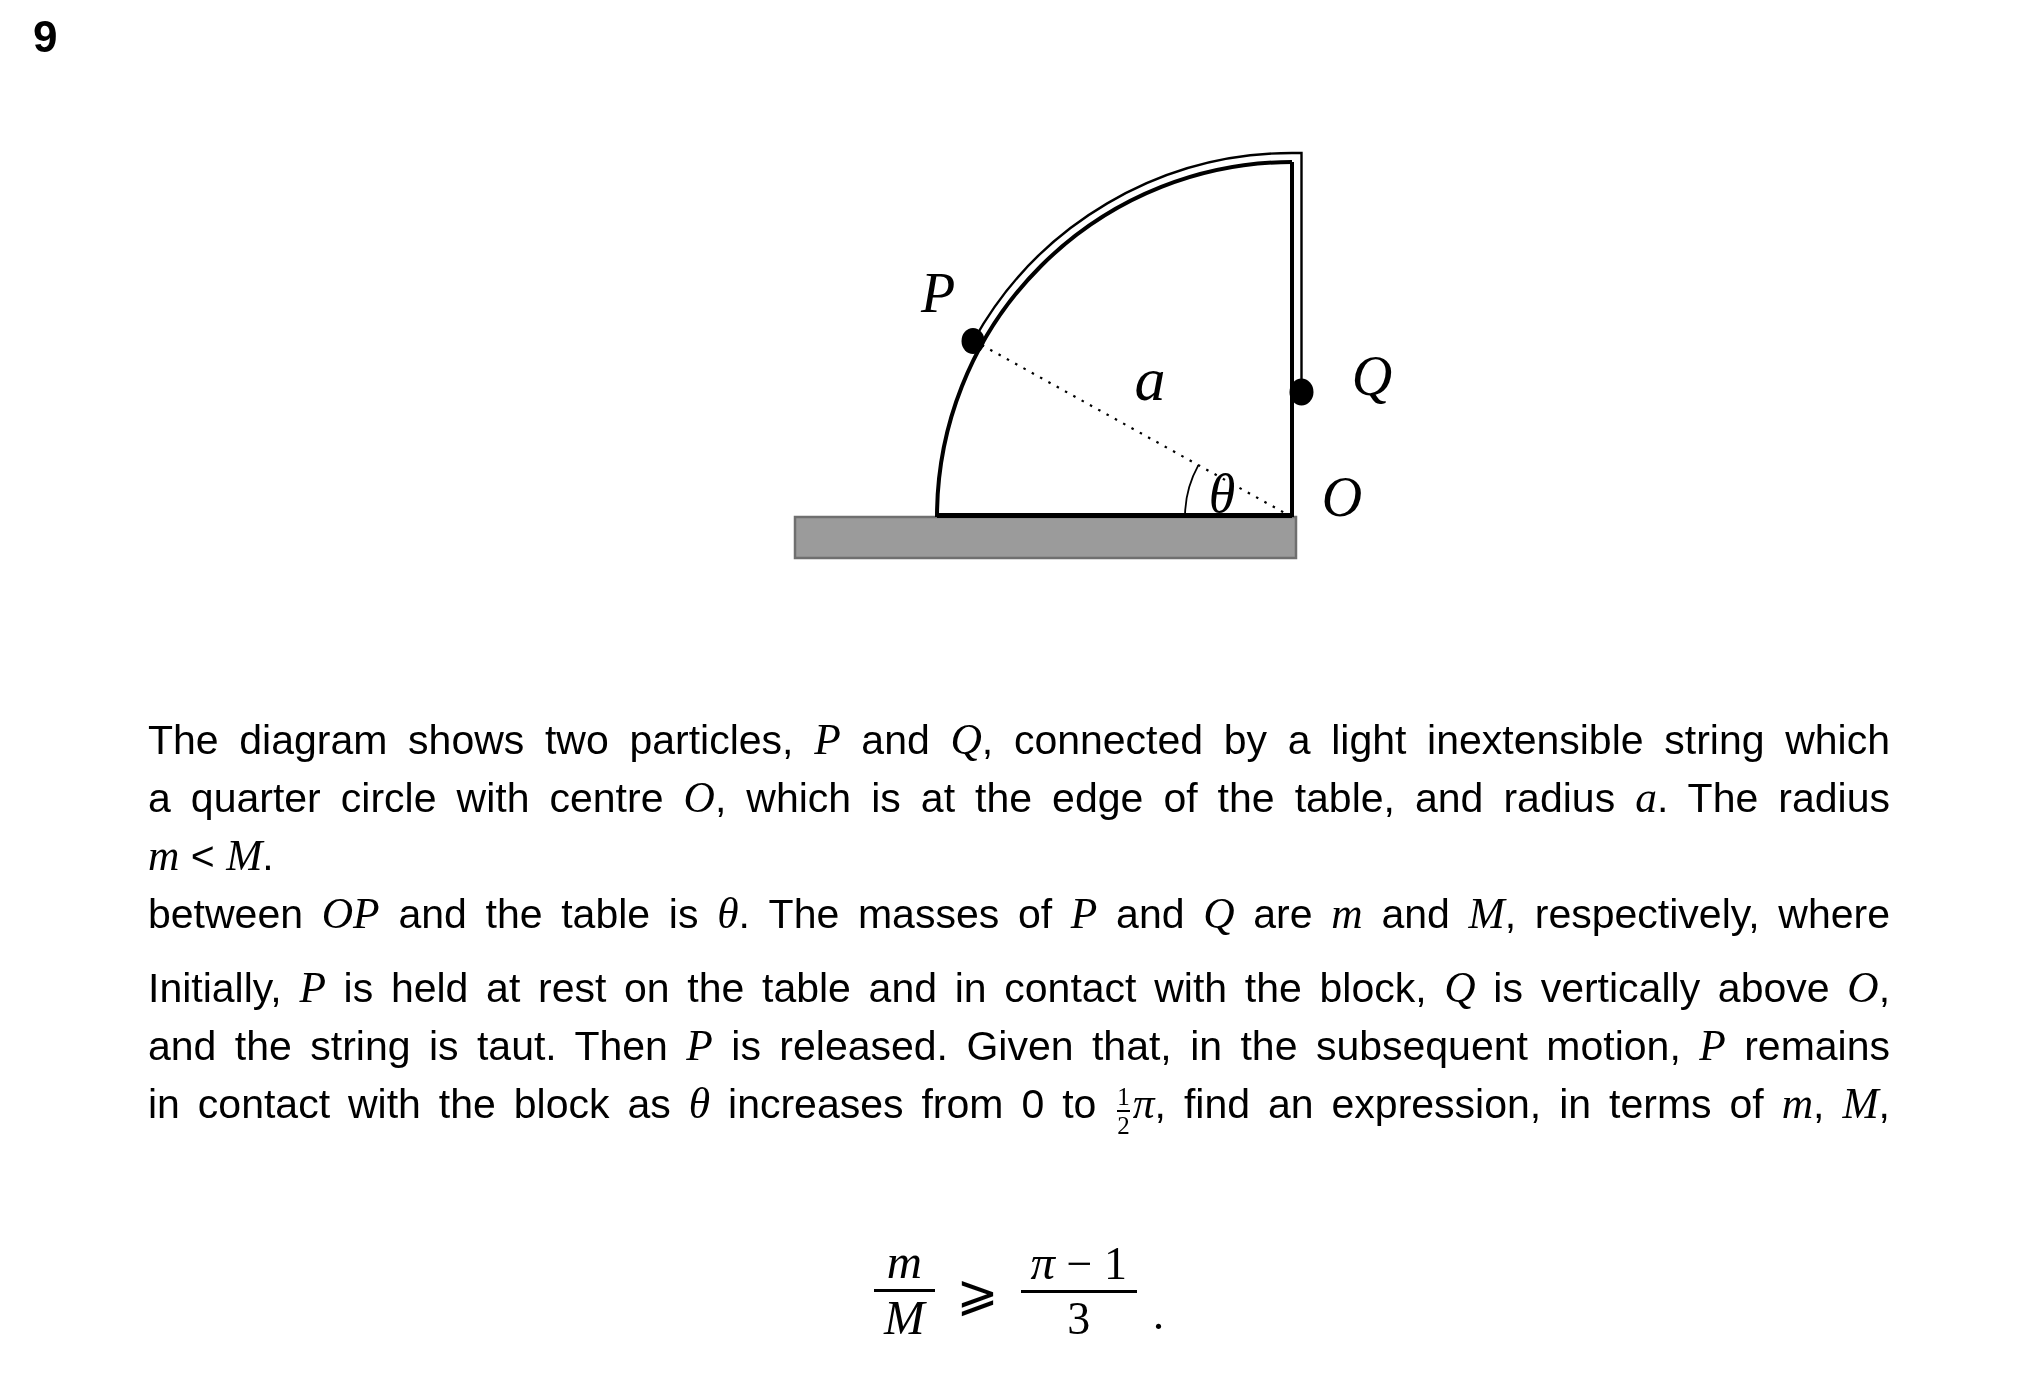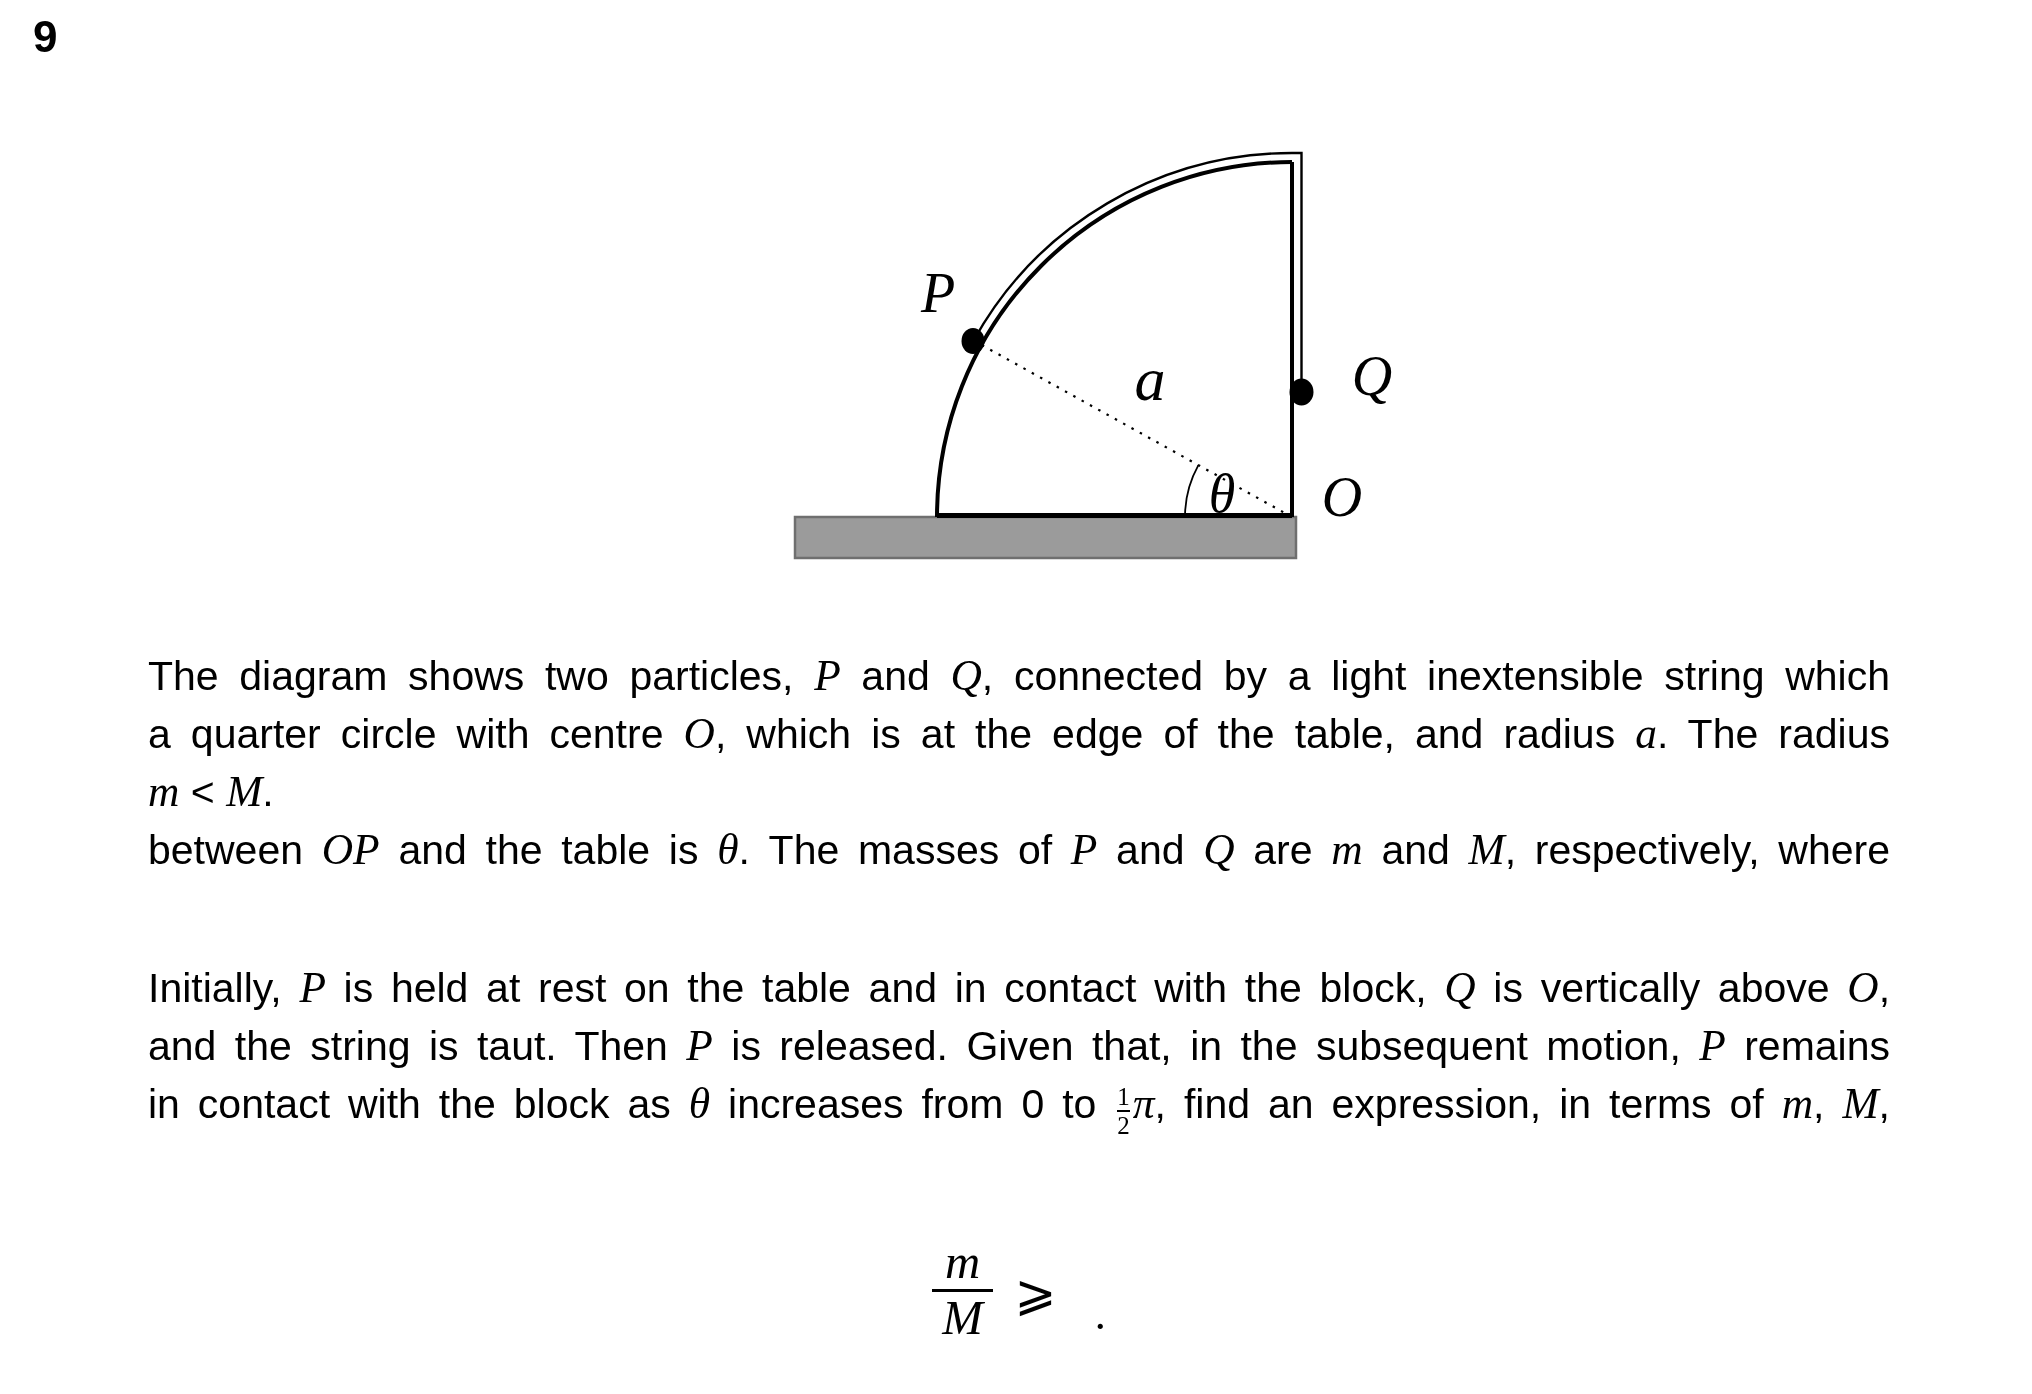--- a/index.html
+++ b/index.html
@@ -7,21 +7,21 @@
     width:2032px;height:1394px;background:#ffffff;position:relative;
     font-family:"Liberation Sans",sans-serif;color:#000;overflow:hidden;
   }
   .qnum{
     position:absolute;left:33px;top:12px;
     font-size:44px;font-weight:bold;
   }
   .diagram{position:absolute;left:700px;top:110px;width:760px;height:480px;}
   .dlabel{font-family:"Liberation Serif","DejaVu Serif",serif;font-style:italic;fill:#000;}
   .para{position:absolute;left:148px;width:1742px;font-size:41px;}
-  .p1{top:646px;}
+  .p1{top:710px;}
   .p2{top:958px;}
   .line{height:58px;line-height:58px;}
   .line.just{text-align:justify;text-align-last:justify;}
   .mi{font-family:"Liberation Serif","DejaVu Serif",serif;font-style:italic;font-size:1.06em;}
   .ifrac{display:inline-block;vertical-align:-16px;text-align:center;line-height:0;margin:0 3px;}
   .ifrac .fn,.ifrac .fd{display:block;font-size:25px;line-height:27px;font-family:"Liberation Serif","DejaVu Serif",serif;font-style:normal;}
   .ifrac .fd{border-top:2px solid #000;}
   .formula{
     position:absolute;left:148px;top:1236px;width:1742px;
     display:flex;justify-content:center;align-items:center;
@@ -76,14 +76,18 @@
     <div class="line just"><span>and the string is taut. Then </span><span class="mi">P</span><span> is released. Given that, in the subsequent motion, </span><span class="mi">P</span><span> remains</span></div>
     <div class="line just"><span>in contact with the block as </span><span class="mi">θ</span><span> increases from 0 to </span><span class="ifrac"><span class="fn">1</span><span class="fd">2</span></span><span class="mi">π</span><span>, find an expression, in terms of </span><span class="mi">m</span><span>, </span><span class="mi">M</span><span>,</span></div>
   </div>
 
 <div class="formula">
   <span class="frac">
       <span class="num"><span class="mi">m</span></span>
       <span class="den"><span class="mi">M</span></span>
     </span>
   <span class="rel">⩾</span>
+  <span class="frac">
+      <span class="num"><span class="mi">π</span><span> − 1</span></span>
+      <span class="den"><span>3</span></span>
+    </span>
   <span class="fperiod">.</span>
 </div>
 
 </body></html>

